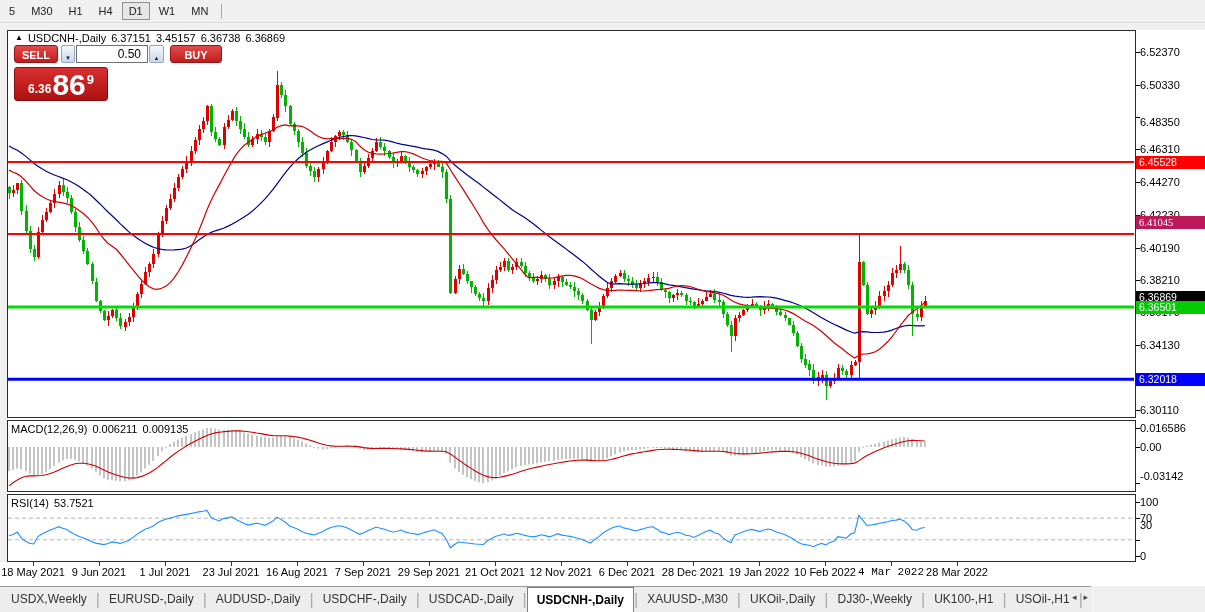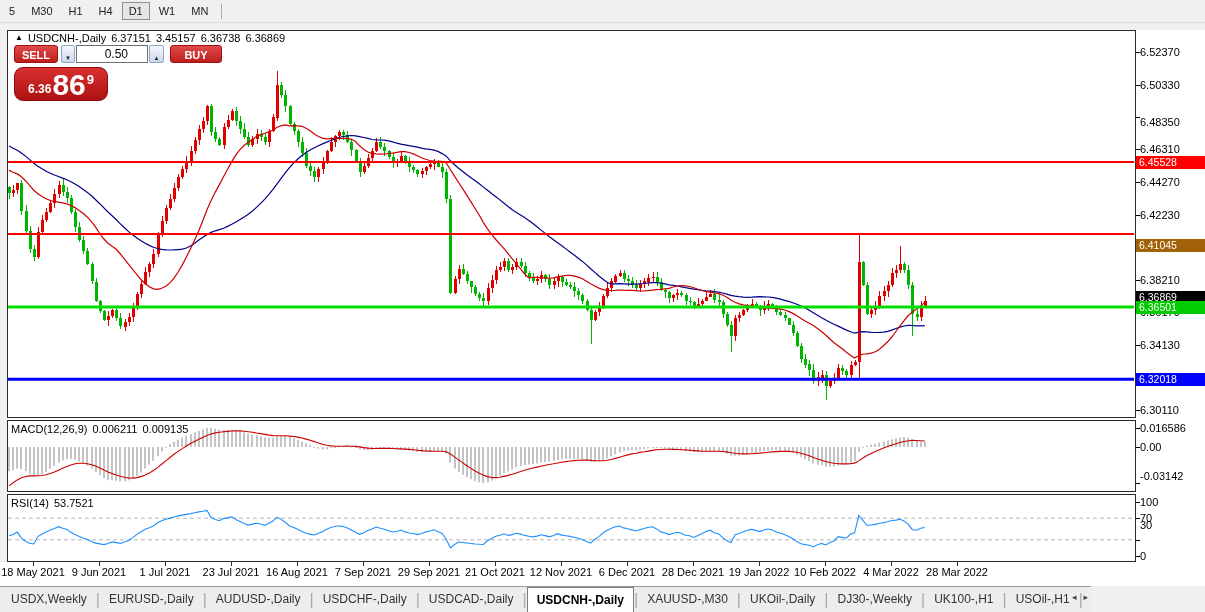--- a/index.html
+++ b/index.html
@@ -43,22 +43,22 @@
   #sell-btn{left:0;width:44px;}
   #buy-btn{left:156px;width:52px;}
   .spin{position:absolute;top:0;width:14px;height:18px;box-sizing:border-box;
         background:linear-gradient(#f5f8fc,#ccd7e8);border:1px solid #8fa6c6;border-radius:2px;
         text-align:center;cursor:pointer;}
   .spin span{font-size:6px;line-height:16px;color:#123;}
   #spin-down{left:47px;}
   #spin-up{left:135px;width:15px;}
   #vol{position:absolute;left:62px;top:0;width:72px;height:18px;box-sizing:border-box;
        border:1px solid #707070;background:#fff;font-family:"Liberation Sans",sans-serif;
-       font-size:12px;text-align:right;padding-right:19px;}
-  .price-box{position:absolute;top:22px;height:34px;border-radius:9px;box-sizing:border-box;
+       font-size:12px;text-align:right;padding-right:6px;}
+  .price-box{position:absolute;top:22px;height:34px;border-radius:3px;box-sizing:border-box;
              background:linear-gradient(180deg,#d83030,#ad1111);border:1px solid #8d0d0d;
              display:flex;align-items:flex-end;justify-content:center;color:#fff;cursor:pointer;}
   #sell-box{left:0;width:94px;}
   #buy-box{left:99px;width:109px;}
   .pp{font-size:12px;font-weight:bold;margin-bottom:4px;}
   .pb{font-size:30px;font-weight:bold;line-height:31px;margin:0 1px;}
   .ps{font-size:13px;font-weight:bold;position:relative;top:-13px;}
   
   #tabbar{position:absolute;left:0;top:586px;width:1091px;height:26px;background:#ededed;
           border-top:1px solid #999;box-sizing:border-box;z-index:3;}
@@ -912,22 +912,22 @@
     <div class="dt" style="left: 521px;">12 Nov 2021</div>
     <div class="dtick" style="left: 561px;"></div>
     <div class="dt" style="left: 587px;">6 Dec 2021</div>
     <div class="dtick" style="left: 627px;"></div>
     <div class="dt" style="left: 653px;">28 Dec 2021</div>
     <div class="dtick" style="left: 693px;"></div>
     <div class="dt" style="left: 719px;">19 Jan 2022</div>
     <div class="dtick" style="left: 759px;"></div>
     <div class="dt" style="left: 785px;">10 Feb 2022</div>
     <div class="dtick" style="left: 825px;"></div>
-    <div class="dt" style="left: 851px;">4 Mar 2022</div>
+    <div class="dt" style="left: 851px; font-family: Liberation Mono, monospace;">4 Mar 2022</div>
     <div class="dtick" style="left: 891px;"></div>
     <div class="dt" style="left: 917px;">28 Mar 2022</div>
     <div class="dtick" style="left: 957px;"></div>
     <div class="chip" style="background: rgb(255, 0, 0); top: 156px;">6.45528</div>
-    <div class="chip" style="background: #a16207; top: 239px;">6.41045</div>
+    <div class="chip" style="background: #be185d; top: 216px; font-family: Liberation Serif, serif;">6.41045</div>
     <div class="chip" style="background: rgb(0, 0, 0); top: 291.212px;">6.36869</div>
     <div class="chip" style="background: rgb(0, 204, 0); top: 301.129px;">6.36501</div>
     <div class="chip" style="background: rgb(0, 0, 255); top: 373.203px;">6.32018</div>
   </div>
 
 </body></html>

